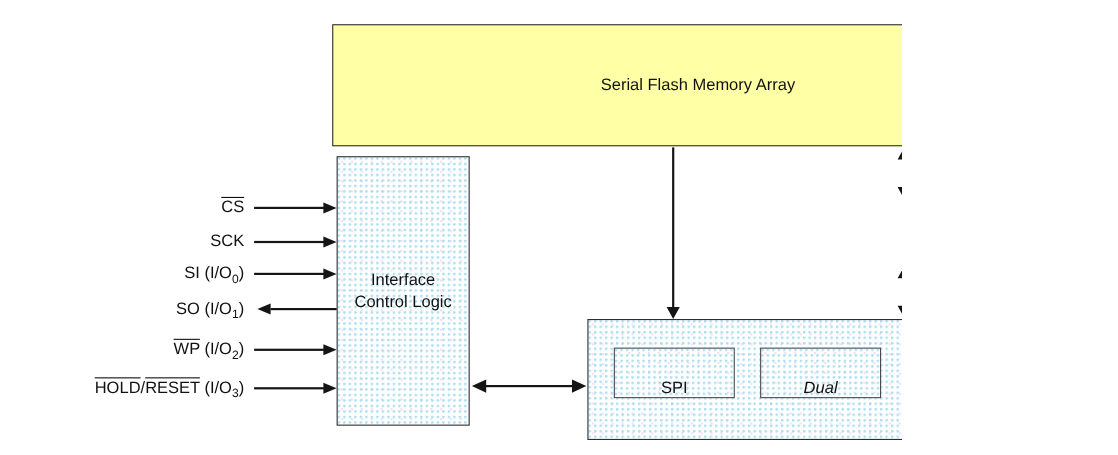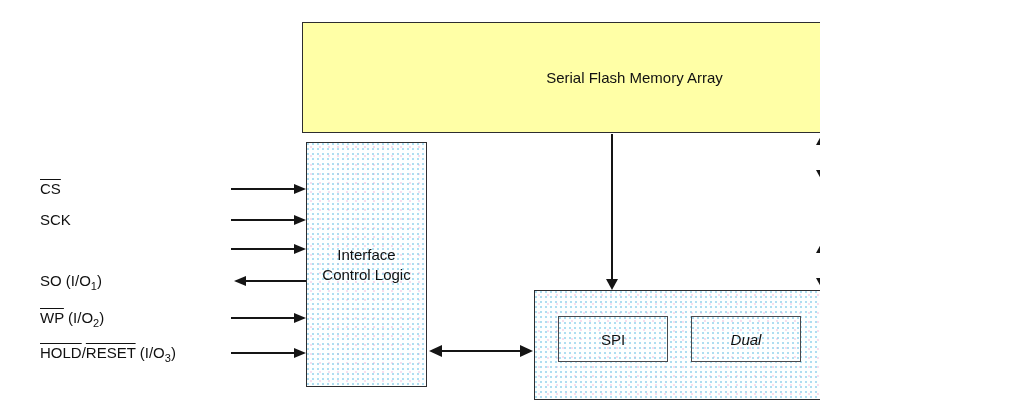--- a/index.html
+++ b/index.html
@@ -15,37 +15,37 @@
   .yellow{background:#ffffa6;}
   .dotted{
     background-color:#fdffff;
     background-image:
       radial-gradient(circle at 1px 1px, rgba(110,195,230,.55) 1px, transparent 1.5px),
       radial-gradient(circle at 1px 1px, rgba(235,170,210,.38) 1px, transparent 1.4px);
     background-size:5px 5px, 9px 9px;
     background-position:0 0, 3px 3px;
   }
   .siglabel{
-    position:absolute;left:40px;width:182px;
+    position:absolute;left:40px;width:182px;text-align:right;
     font-size:15px;line-height:22px;white-space:nowrap;
   }
   .siglabel .ol{text-decoration:overline;}
   .siglabel sub{font-size:11px;line-height:1;}
   .hline{position:absolute;height:2px;background:#151515;}
   .vline{position:absolute;width:2px;background:#151515;}
   .vline.thick{width:3px;}
   .tri{position:absolute;width:0;height:0;}
   .tri.right{border-top:5px solid transparent;border-bottom:5px solid transparent;border-left:12px solid #151515;}
   .tri.left{border-top:5px solid transparent;border-bottom:5px solid transparent;border-right:12px solid #151515;}
   .tri.up{border-left:6px solid transparent;border-right:6px solid transparent;border-bottom:11px solid #151515;}
   .tri.down{border-left:6px solid transparent;border-right:6px solid transparent;border-top:11px solid #151515;}
   .tri.bigleft{border-top:6px solid transparent;border-bottom:6px solid transparent;border-right:13px solid #151515;}
   .tri.bigright{border-top:6px solid transparent;border-bottom:6px solid transparent;border-left:13px solid #151515;}
   .iobox{position:absolute;border:1px solid #4a4a4e;box-sizing:border-box;
-    display:flex;align-items:center;justify-content:center;font-size:15px;
+    display:flex;align-items:flex-end;justify-content:center;font-size:15px;
     top:25px;width:110px;height:46px;}
   .twoline{line-height:20px;}
 </style>
 </head>
 <body>
 
 <div id="stage">
 
   <div class="block yellow" style="left:302px;top:22px;width:665px;height:111px;">
     <span>Serial Flash Memory Array</span>
@@ -63,20 +63,21 @@
     <div class="iobox dotted" style="left:23px;">
       <span>SPI</span>
     </div>
     <div class="iobox dotted" style="left:156px;font-style:italic;">
       <span>Dual</span>
     </div>
   </div>
 
   <div class="siglabel" style="top:178px;"><span class="ol">CS</span></div>
   <div class="siglabel" style="top:209px;"><span>SCK</span></div>
+  <div class="siglabel" style="top:238px;"><span>SI (I/O</span><sub>0</sub><span>)</span></div>
   <div class="siglabel" style="top:270px;"><span>SO (I/O</span><sub>1</sub><span>)</span></div>
   <div class="siglabel" style="top:307px;"><span class="ol">WP</span><span> (I/O</span><sub>2</sub><span>)</span></div>
   <div class="siglabel" style="top:342px;"><span class="ol">HOLD</span><span>/</span><span class="ol">RESET</span><span> (I/O</span><sub>3</sub><span>)</span></div>
 
   <div>
     <div class="hline" style="left:231px;top:188px;width:64px;"></div>
     <div class="tri right" style="left:294px;top:184px;"></div>
   </div>
   <div>
     <div class="hline" style="left:231px;top:219px;width:64px;"></div>

